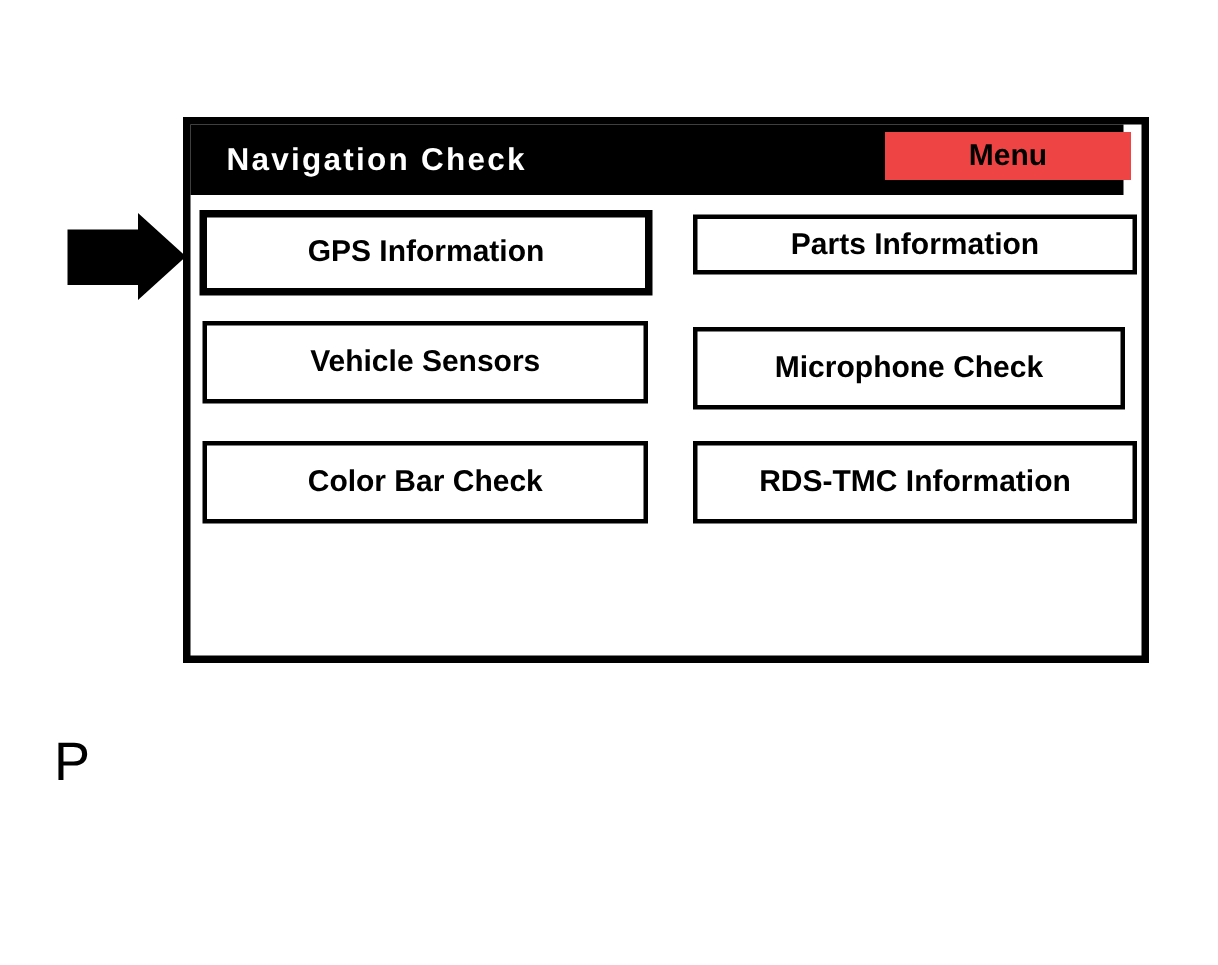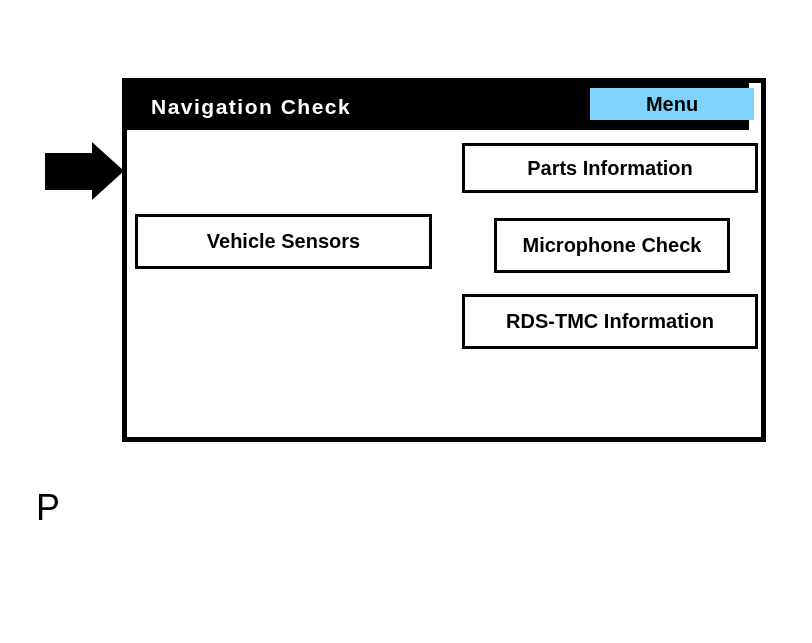--- a/index.html
+++ b/index.html
@@ -32,21 +32,21 @@
     font-weight: bold;
     font-size: 21px;
     letter-spacing: 1.5px;
     padding-left: 24px;
     white-space: nowrap;
   }
   .menu-btn {
     position: absolute;
     left: 463px; top: 5px;
     width: 164px; height: 32px;
-    background: #7dd3fc;
+    background: #ef4444;
     color: #000000;
     font-weight: bold;
     font-size: 20px;
     display: flex;
     align-items: center;
     justify-content: center;
     cursor: pointer;
   }
   .btn {
     position: absolute;
@@ -57,23 +57,23 @@
     font-size: 20px;
     display: flex;
     align-items: center;
     justify-content: center;
     white-space: nowrap;
     cursor: pointer;
   }
   .btn.selected { border-width: 5px; }
   
   #btn-gps      { left: 133px; top: 140px; width: 302px; height: 57px; }
-  #btn-parts    { left: 462px; top: 143px; width: 296px; height: 50px; }
+  #btn-parts    { left: 462px; top: 143px; width: 296px; height: 40px; }
   #btn-vehicle  { left: 135px; top: 214px; width: 297px; height: 55px; }
-  #btn-mic      { left: 462px; top: 218px; width: 236px; height: 55px; margin-left: 32px; }
+  #btn-mic      { left: 462px; top: 218px; width: 288px; height: 55px; }
   #btn-colorbar { left: 135px; top: 294px; width: 297px; height: 55px; }
   #btn-rdstmc   { left: 462px; top: 294px; width: 296px; height: 55px; }
   #btn-memory   { left: 135px; top: 370px; width: 297px; height: 55px; }
   .arrow {
     position: absolute;
     left: 40px; top: 135px;
     width: 90px; height: 70px;
   }
   .fig-label {
     position: absolute;
@@ -99,20 +99,22 @@
     <polygon points="5,18 52,18 52,7 84,36 52,65 52,55 5,55" fill="#000000"></polygon>
   </svg>
 
   <div class="panel">
     <div class="header">
       <span class="title">Navigation Check</span>
       <div class="menu-btn">Menu</div>
     </div>
   </div>
 
+  <div class="btn selected" id="btn-gps">GPS Information</div>
   <div class="btn" id="btn-parts">Parts Information</div>
   <div class="btn" id="btn-vehicle">Vehicle Sensors</div>
   <div class="btn" id="btn-mic">Microphone Check</div>
+  <div class="btn" id="btn-colorbar">Color Bar Check</div>
   <div class="btn" id="btn-rdstmc">RDS-TMC Information</div>
 
   <div class="fig-label">P</div>
 
 </div>
 
 </body></html>

